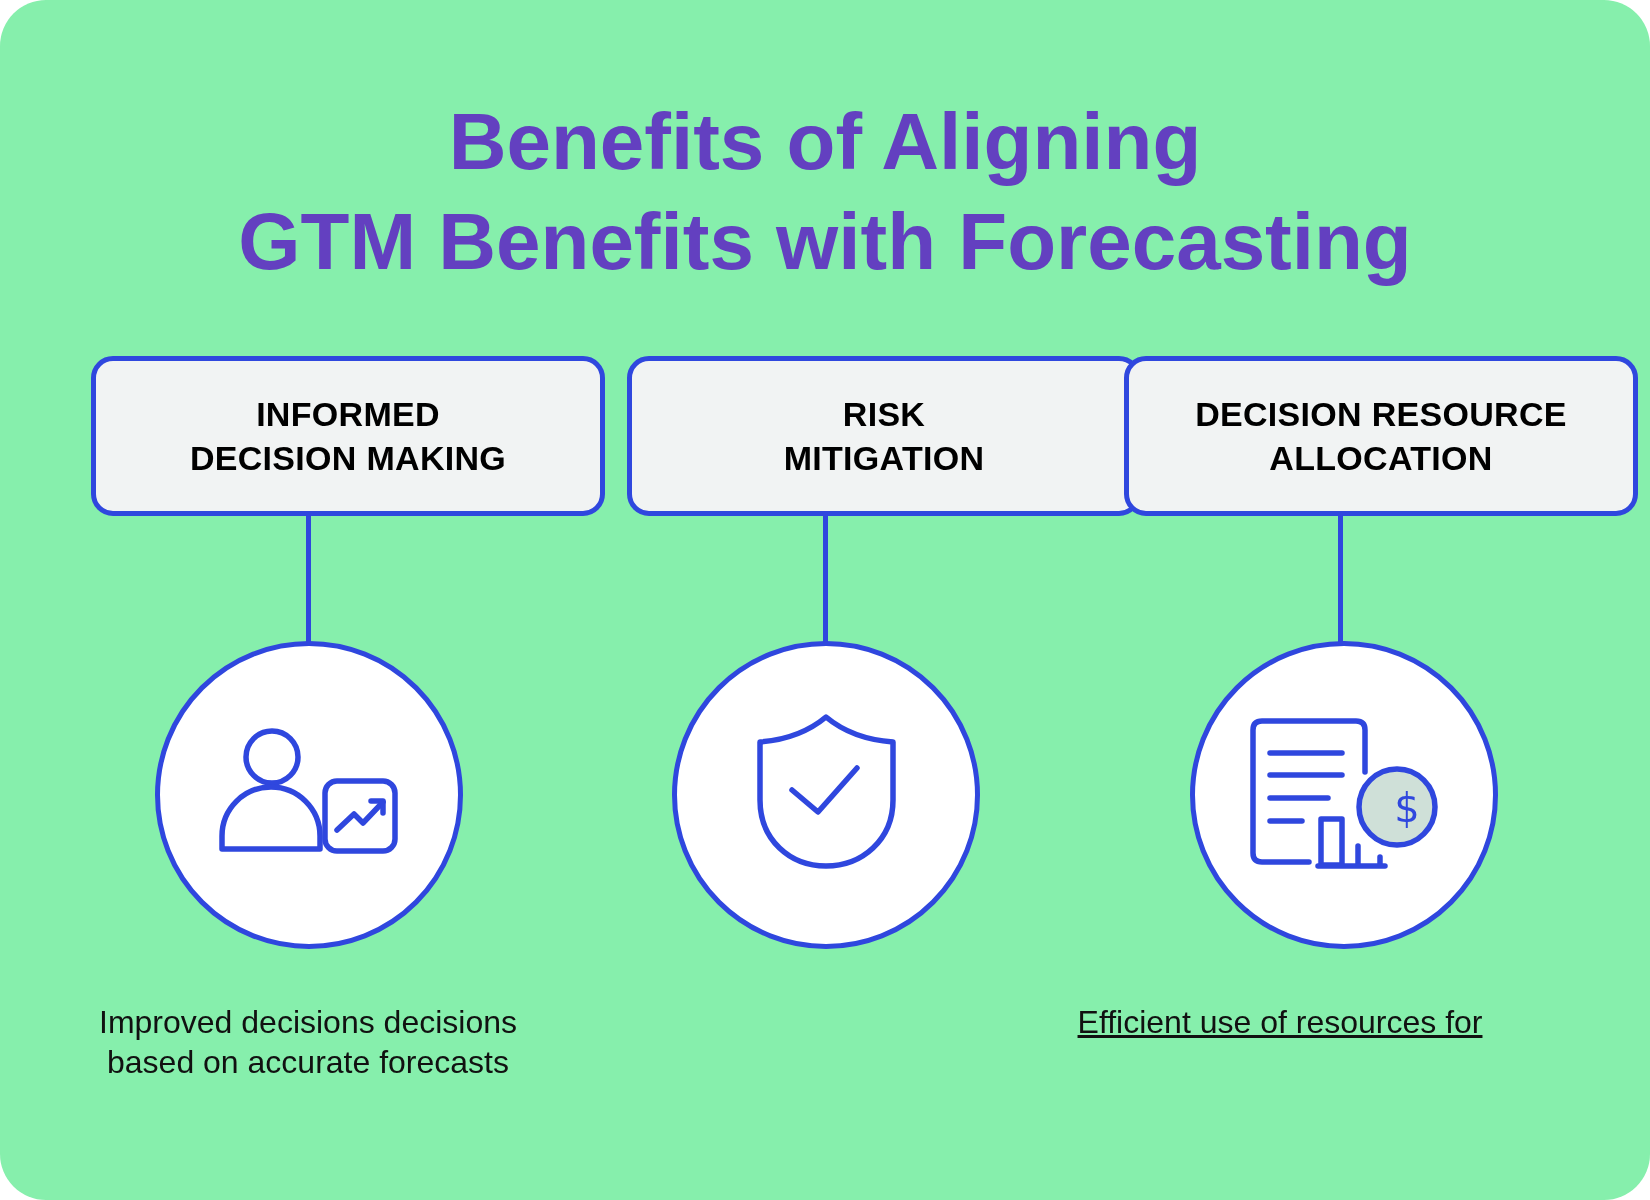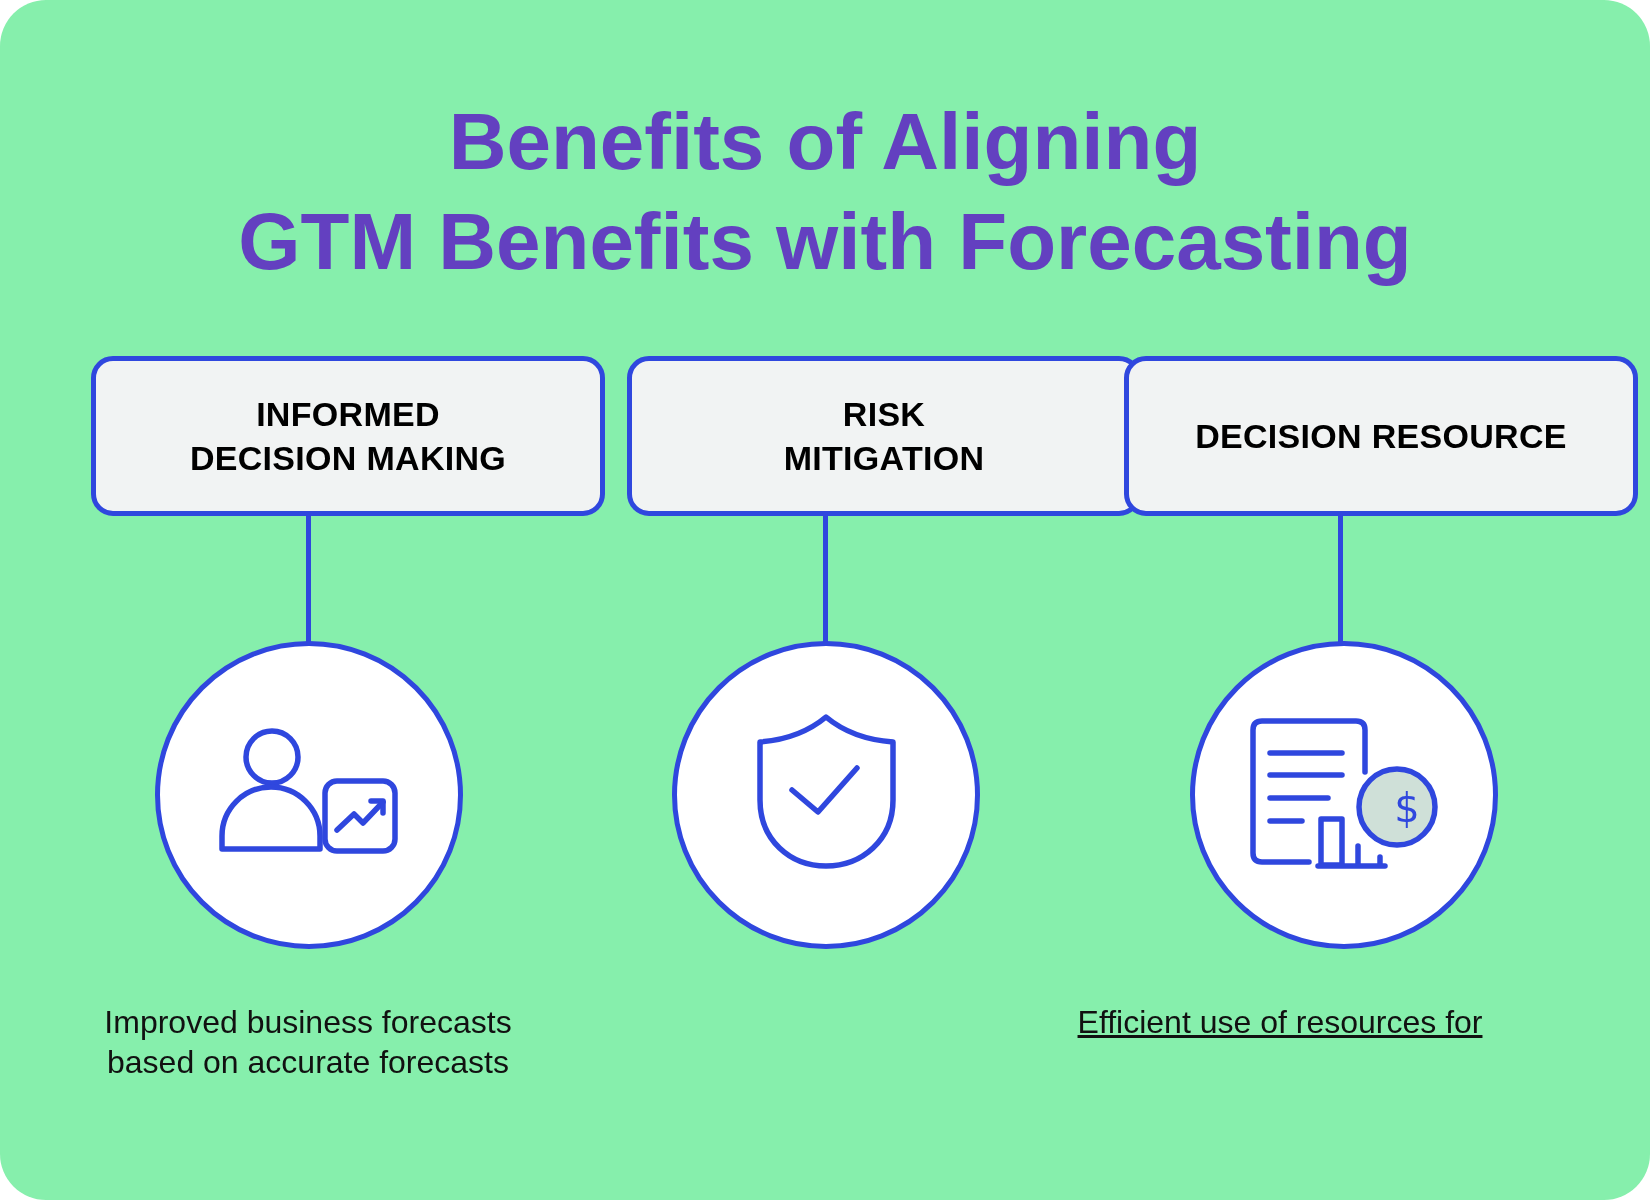--- a/index.html
+++ b/index.html
@@ -116,21 +116,21 @@
   <div class="icon-circle" style="left:155px;">
     <svg viewBox="155 641 308 308" fill="none" stroke="#2F47DE" stroke-width="5.5" stroke-linecap="round" stroke-linejoin="round">
       <circle cx="272" cy="757" r="26"></circle>
       <path d="M222 849 L222 836 A49 49 0 0 1 320 836 L320 849 Z"></path>
       <rect x="325" y="781" width="70" height="70" rx="12" ry="12"></rect>
       <polyline points="337,830 354,814 363,823 383,802"></polyline>
       <polyline points="371,801 383,801 383,813"></polyline>
     </svg>
   </div>
   <div class="desc" style="left:48px;">
-    <span>Improved business forecasts</span>
+    <span>Improved decisions decisions</span>
     <span>based on accurate forecasts</span>
   </div>
 
   <div class="benefit-box" style="left:627px;">
     <div class="box-label">
       <span>RISK</span>
       <span>MITIGATION</span>
     </div>
   </div>
   <div class="connector" style="left:823px;"></div>
@@ -139,20 +139,21 @@
       <path d="M826 717 C808 732 786 740 760 742 L760 800 C760 840 790 866 826 866 C862 866 893 840 893 800 L893 742 C866 740 844 732 826 717 Z"></path>
       <polyline points="792,790 818,812 857,768"></polyline>
     </svg>
   </div>
   <div class="desc" style="left:566px;">
   </div>
 
   <div class="benefit-box" style="left:1124px;">
     <div class="box-label">
       <span>DECISION RESOURCE</span>
+      <span>ALLOCATION</span>
     </div>
   </div>
   <div class="connector" style="left:1338px;"></div>
   <div class="icon-circle" style="left:1190px;">
     <svg viewBox="1190 641 308 308" fill="none" stroke="#2F47DE" stroke-width="5.5" stroke-linecap="round" stroke-linejoin="round">
 
       <path d="M1309 862 L1262 862 Q1253 862 1253 853 L1253 730 Q1253 721 1262 721 L1356 721 Q1365 721 1365 730 L1365 772"></path>
 
       <line x1="1270" y1="753" x2="1342" y2="753"></line>
       <line x1="1270" y1="775" x2="1342" y2="775"></line>

